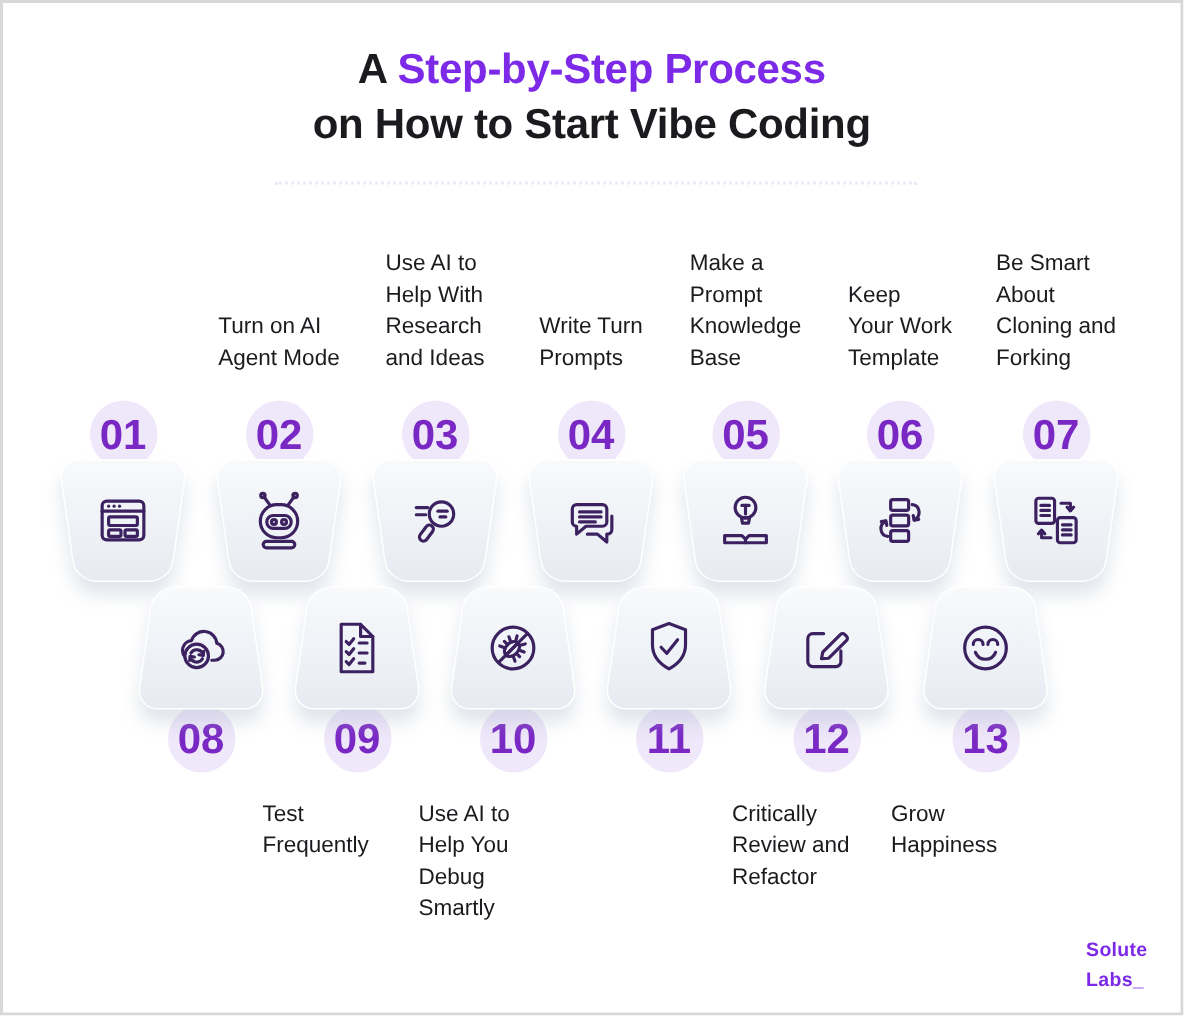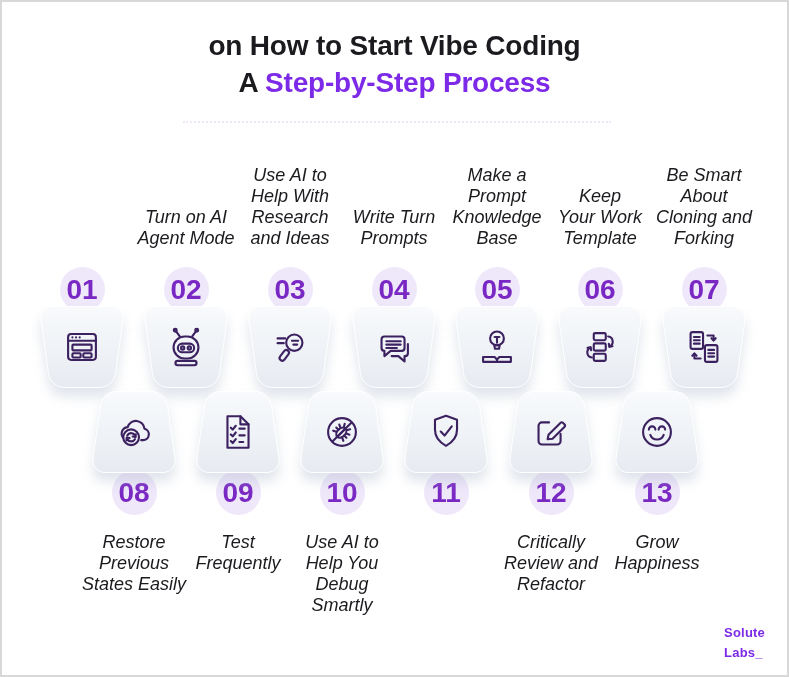--- a/index.html
+++ b/index.html
@@ -9,22 +9,22 @@
     font-family:"Liberation Sans",sans-serif;overflow:hidden;
   }
   .title{position:absolute;top:25px;left:0;right:0;text-align:center;
     font-size:28px;line-height:37px;font-weight:700;color:var(--text-dark,#1B1B1F);letter-spacing:-0.2px;}
   .title .hl{color:var(--accent-purple,#7D2AE8);}
   .divider{position:absolute;top:119px;left:181px;width:428px;height:0;
     border-top:2px dotted #EADFF7;opacity:.75;}
   .step{position:absolute;width:110px;}
   .step.t{top:155px;height:235px;}
   .step.b{top:388px;height:262px;}
-  .lbl{white-space:pre-line;text-align:center;font-size:18px;line-height:21px;
-    font-weight:500;color:var(--text-dark,#1B1B1F);font-style:italic;}
+  .lbl{white-space:pre-line;font-size:15px;line-height:21px;
+    font-weight:500;color:var(--text-dark,#1B1B1F);}
   .lt{position:absolute;top:0;left:-6px;right:-6px;height:92px;
     display:flex;align-items:flex-end;justify-content:center;}
   .lb{position:absolute;top:142px;left:-8px;right:-8px;}
   .badge{position:absolute;left:50%;width:45px;height:45px;margin-left:-22.5px;
     border-radius:50%;background:var(--badge-bg,#EFE7FA);color:var(--number-purple,#7A28C4);
     font-weight:700;font-size:28px;display:flex;align-items:center;justify-content:center;z-index:1;}
   .bt{top:110px;}
   .bb{top:80px;}
   .bucket{position:absolute;left:50%;width:86px;height:84px;margin-left:-43px;z-index:2;}
   .kt{top:148px;}
@@ -46,22 +46,22 @@
     <linearGradient id="g1" x1="0" y1="0" x2="0" y2="1">
       <stop offset="0" stop-color="#F8FAFC"></stop>
       <stop offset="1" stop-color="#E7EBF1"></stop>
     </linearGradient>
   </defs>
 </svg>
 
 <div class="canvas">
 
   <div class="title">
+    <div><span>A </span><span class="hl">Step-by-Step Process</span></div>
     <div>on How to Start Vibe Coding</div>
-    <div><span>A </span><span class="hl">Step-by-Step Process</span></div>
   </div>
 
   <div class="divider"></div>
 
   <div class="step t" style="left:25px">
     <div class="badge bt">01</div>
     <div class="bucket kt">
       <svg class="bg" viewBox="0 0 86 84">
           <path d="M14,1.5 H72 C79.5,1.5 85,8 84,15.5 L76.5,68.5 C75.3,76.6 68.5,82.5 60.3,82.5 H25.7 C17.5,82.5 10.7,76.6 9.5,68.5 L2,15.5 C1,8 6.5,1.5 14,1.5 Z"></path>
         </svg>
@@ -232,23 +232,20 @@
         <path d="M31.5,32.5 h2 a6,6 0 0 0 1.5,-11.8 a9,9 0 0 0 -17.6,-1.8 a6.8,6.8 0 0 0 -3,12.6"></path>
         <circle cx="21" cy="29.5" r="8.2" fill="#EDF0F5"></circle>
         <path d="M17,27.5 A4.6,4.6 0 0 1 25.5,29"></path>
         <path d="M25.9,26.3 l-0.4,2.9 l-2.9,-0.5"></path>
         <path d="M25,31.5 A4.6,4.6 0 0 1 16.5,30"></path>
         <path d="M16.1,32.7 l0.4,-2.9 l2.9,0.5"></path>
       </g>
         </svg>
     </div>
     <div class="badge bb">08</div>
-    <div class="lbl lb">Restore
-Previous
-States Easily</div>
   </div>
 
   <div class="step b" style="left:181px">
     <div class="bucket kb">
       <svg class="bg" viewBox="0 0 86 84">
           <path d="M25.7,1.5 H60.3 C68.5,1.5 75.3,7.4 76.5,15.5 L84,68.5 C85,76 79.5,82.5 72,82.5 H14 C6.5,82.5 1,76 2,68.5 L9.5,15.5 C10.7,7.4 17.5,1.5 25.7,1.5 Z"></path>
         </svg>
       <svg class="icon" viewBox="0 0 48 48">
           <g class="st">
         <path d="M13,7.5 h13.5 l8.5,8.5 v24.5 h-22 z"></path>

